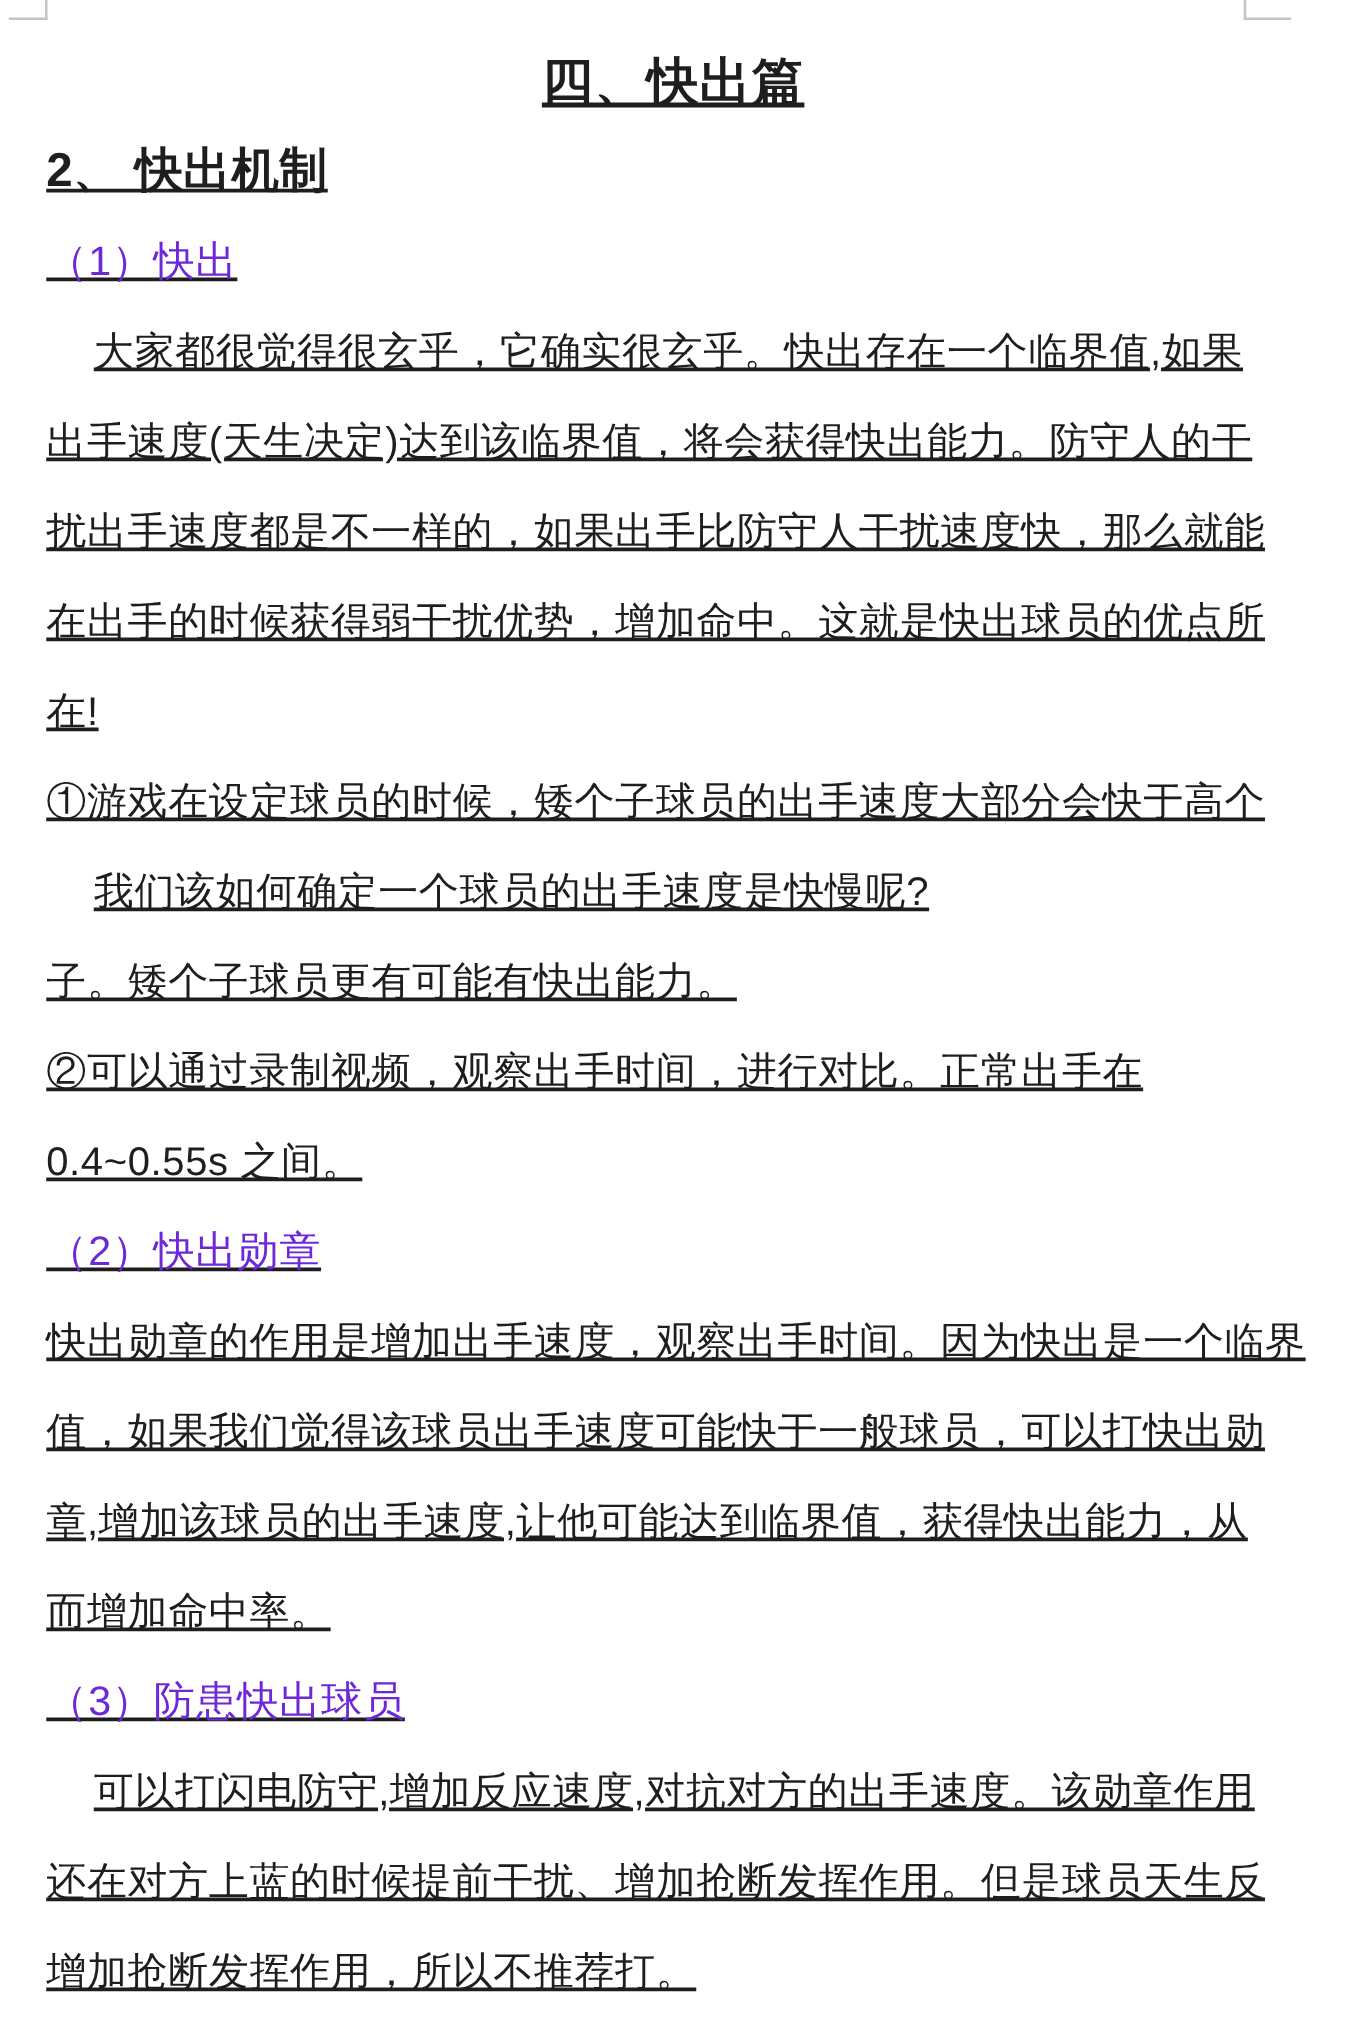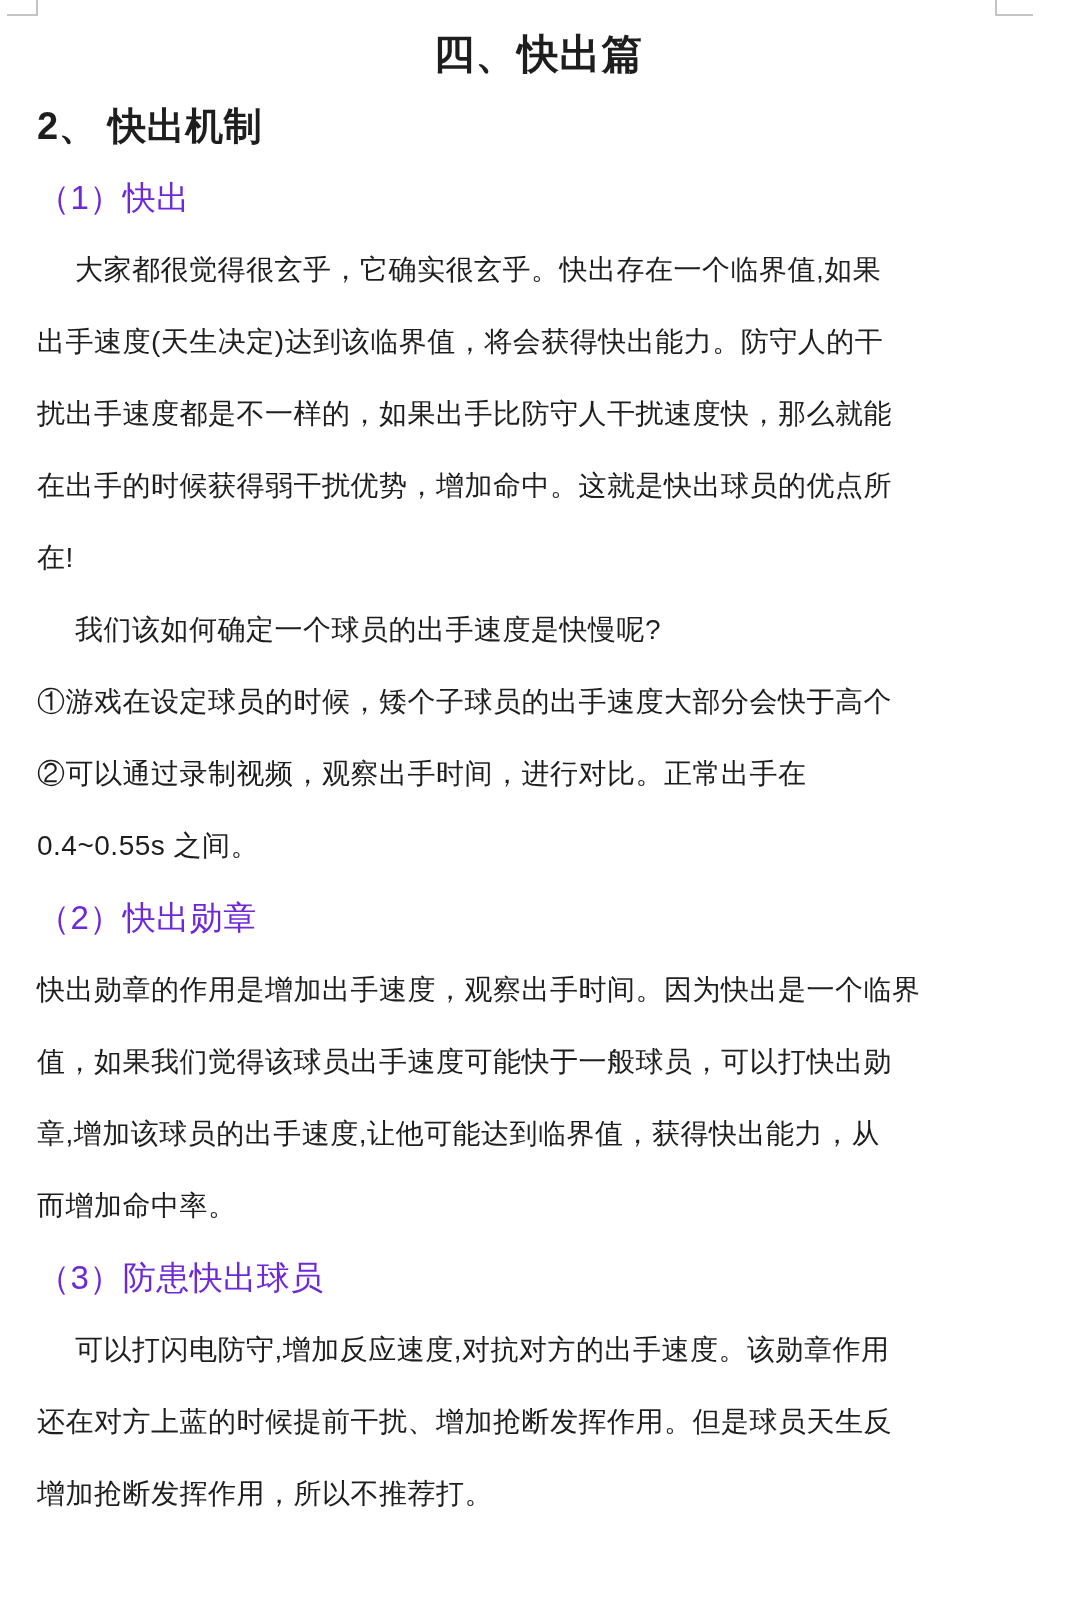--- a/index.html
+++ b/index.html
@@ -29,28 +29,29 @@
     border-bottom: 2px solid #c4c4c4;
   }
   .crop-mark.right {
     left: 995px;
     width: 38px;
     border-left: 2px solid #c4c4c4;
     border-bottom: 2px solid #c4c4c4;
   }
   .doc {
     position: absolute;
-    top: 18px;
+    top: 29px;
     left: 37px;
     width: 1003px;
+    text-decoration: underline;
   }
   .line {
     height: 72px;
     line-height: 72px;
-    font-size: 28px;
+    font-size: 32px;
     white-space: nowrap;
     letter-spacing: 0.5px;
   }
   .doc-title {
     font-size: 41px;
     font-weight: 700;
     text-align: center;
     letter-spacing: 1px;
   }
   .section-heading {
@@ -78,23 +79,24 @@
   <div class="line section-heading">2、 快出机制</div>
 
   <div class="line red-heading">（1）快出</div>
 
   <div class="line indent">大家都很觉得很玄乎，它确实很玄乎。快出存在一个临界值,如果</div>
   <div class="line">出手速度(天生决定)达到该临界值，将会获得快出能力。防守人的干</div>
   <div class="line">扰出手速度都是不一样的，如果出手比防守人干扰速度快，那么就能</div>
   <div class="line">在出手的时候获得弱干扰优势，增加命中。这就是快出球员的优点所</div>
   <div class="line">在!</div>
 
+  <div class="line">①游戏在设定球员的时候，矮个子球员的出手速度大部分会快于高个</div>
+
   <div class="line indent">我们该如何确定一个球员的出手速度是快慢呢?</div>
-
-  <div class="line">①游戏在设定球员的时候，矮个子球员的出手速度大部分会快于高个</div>
+  <div class="line">子。矮个子球员更有可能有快出能力。</div>
 
   <div class="line">②可以通过录制视频，观察出手时间，进行对比。正常出手在</div>
   <div class="line">0.4~0.55s 之间。</div>
 
   <div class="line red-heading">（2）快出勋章</div>
 
   <div class="line">快出勋章的作用是增加出手速度，观察出手时间。因为快出是一个临界</div>
   <div class="line">值，如果我们觉得该球员出手速度可能快于一般球员，可以打快出勋</div>
   <div class="line">章,增加该球员的出手速度,让他可能达到临界值，获得快出能力，从</div>
   <div class="line">而增加命中率。</div>

